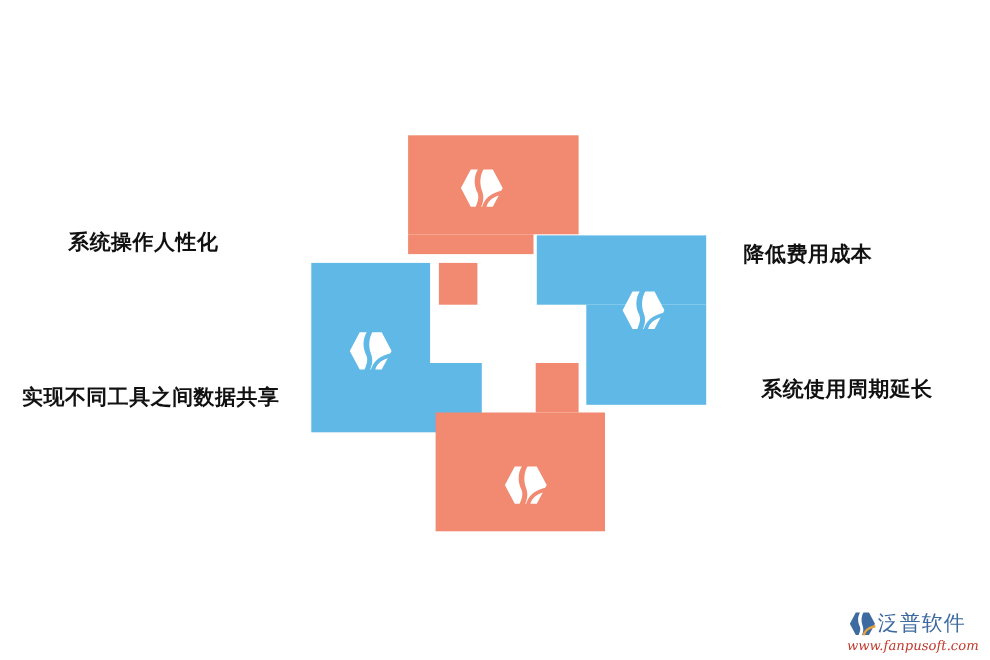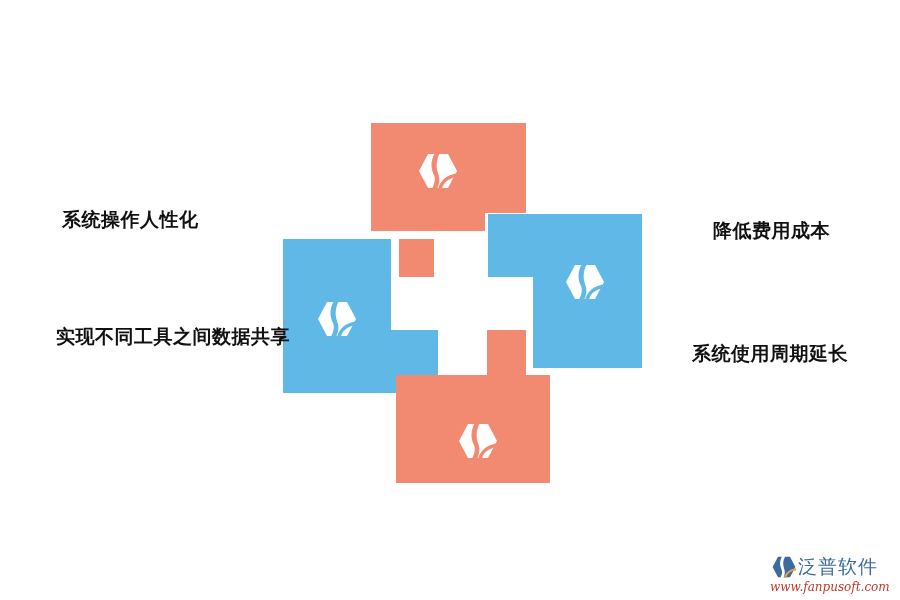--- a/index.html
+++ b/index.html
@@ -56,22 +56,22 @@
   <div class="blk salmon" style="left:487px; top:330px; width:39px; height:45px;"></div>
   <div class="blk salmon" style="left:396px; top:375px; width:154px; height:108px;"></div>
   <svg class="icon" style="left:458px; top:423px;" viewBox="0 0 40 36">
     <path d="M10 1 L30 1 L39 18 L30 35 L10 35 L1 18 Z" fill="#ffffff"></path>
     <path d="M17 0 C12 8 13 16 16 22 C18 27 16 31 14 36 L19 36 C22 30 22 25 20 20 C18 14 18 7 22 0 Z" fill="#f18a71"></path>
     <path d="M20 36 C22 28 28 22 40 20 L40 24 C30 25 25 30 24 36 Z" fill="#f18a71"></path>
   </svg>
 </div>
 
 <div class="label" style="left:62px; top:207px;">系统操作人性化</div>
-<div class="label" style="left:20px; top:324px;margin-left:36px;">实现不同工具之间数据共享</div>
-<div class="label" style="left:713px; top:218px;">降低费用成本</div>
+<div class="label" style="left:20px; top:348px;">实现不同工具之间数据共享</div>
+<div class="label" style="left:676px; top:218px;">降低费用成本</div>
 <div class="label" style="left:692px; top:341px;">系统使用周期延长</div>
 
 <div class="brand" style="left:770px; top:556px;">
   <svg style="position:absolute; left:2px; top:0px; width:24px; height:22px;" viewBox="0 0 40 36">
     <path d="M10 1 L30 1 L39 18 L30 35 L10 35 L1 18 Z" fill="#3d6aa0"></path>
     <path d="M17 0 C12 8 13 16 16 22 C18 27 16 31 14 36 L19 36 C22 30 22 25 20 20 C18 14 18 7 22 0 Z" fill="#ffffff"></path>
     <path d="M20 36 C22 28 28 22 40 20 L40 24 C30 25 25 30 24 36 Z" fill="#e8a33d"></path>
   </svg>
   <div class="brand-name">泛普软件</div>
   <div class="brand-url">www.fanpusoft.com</div>

